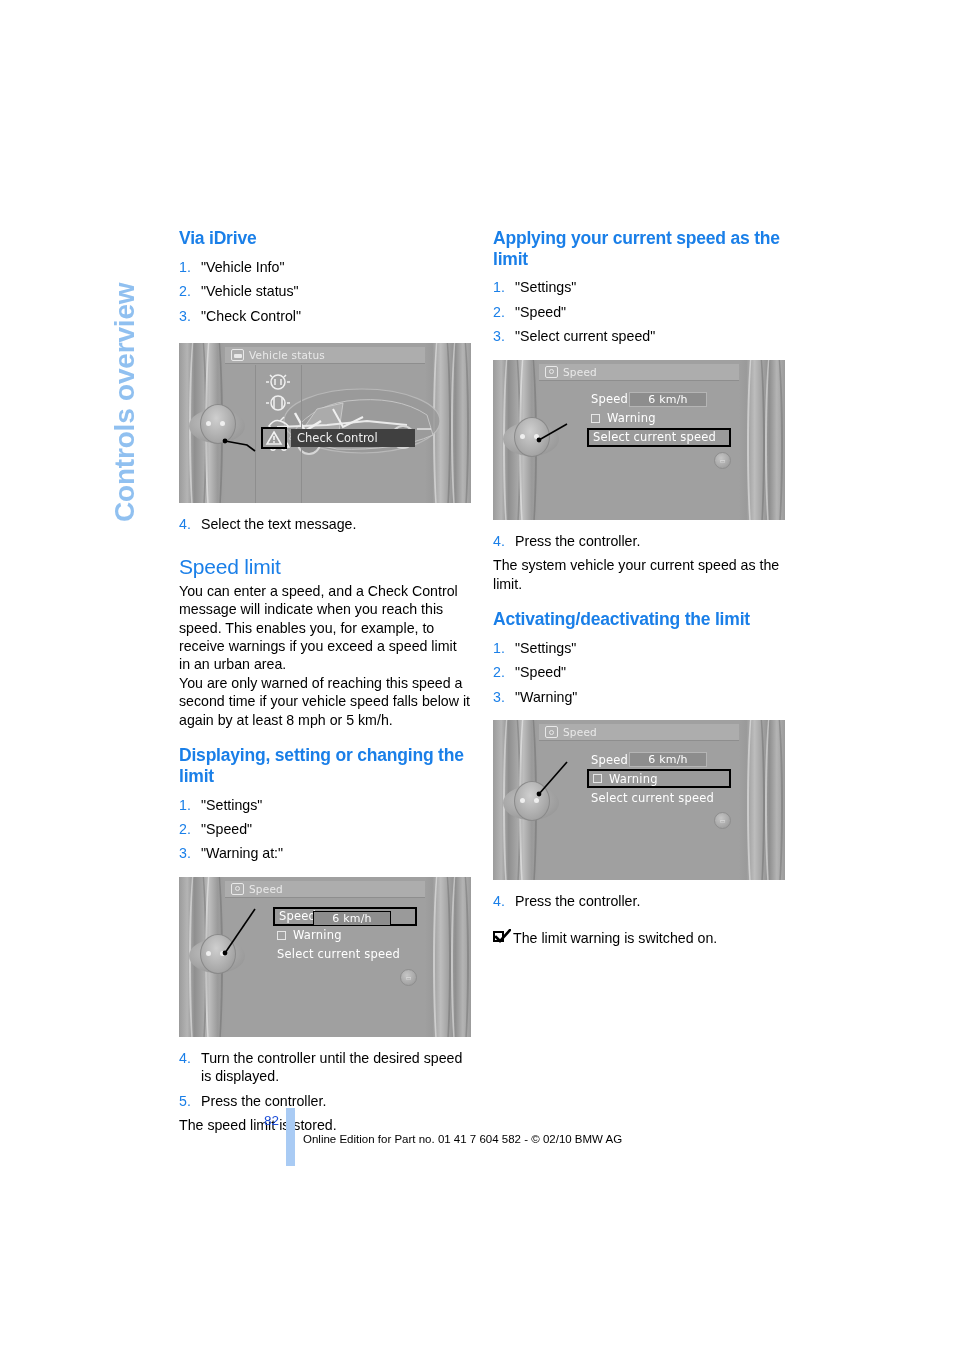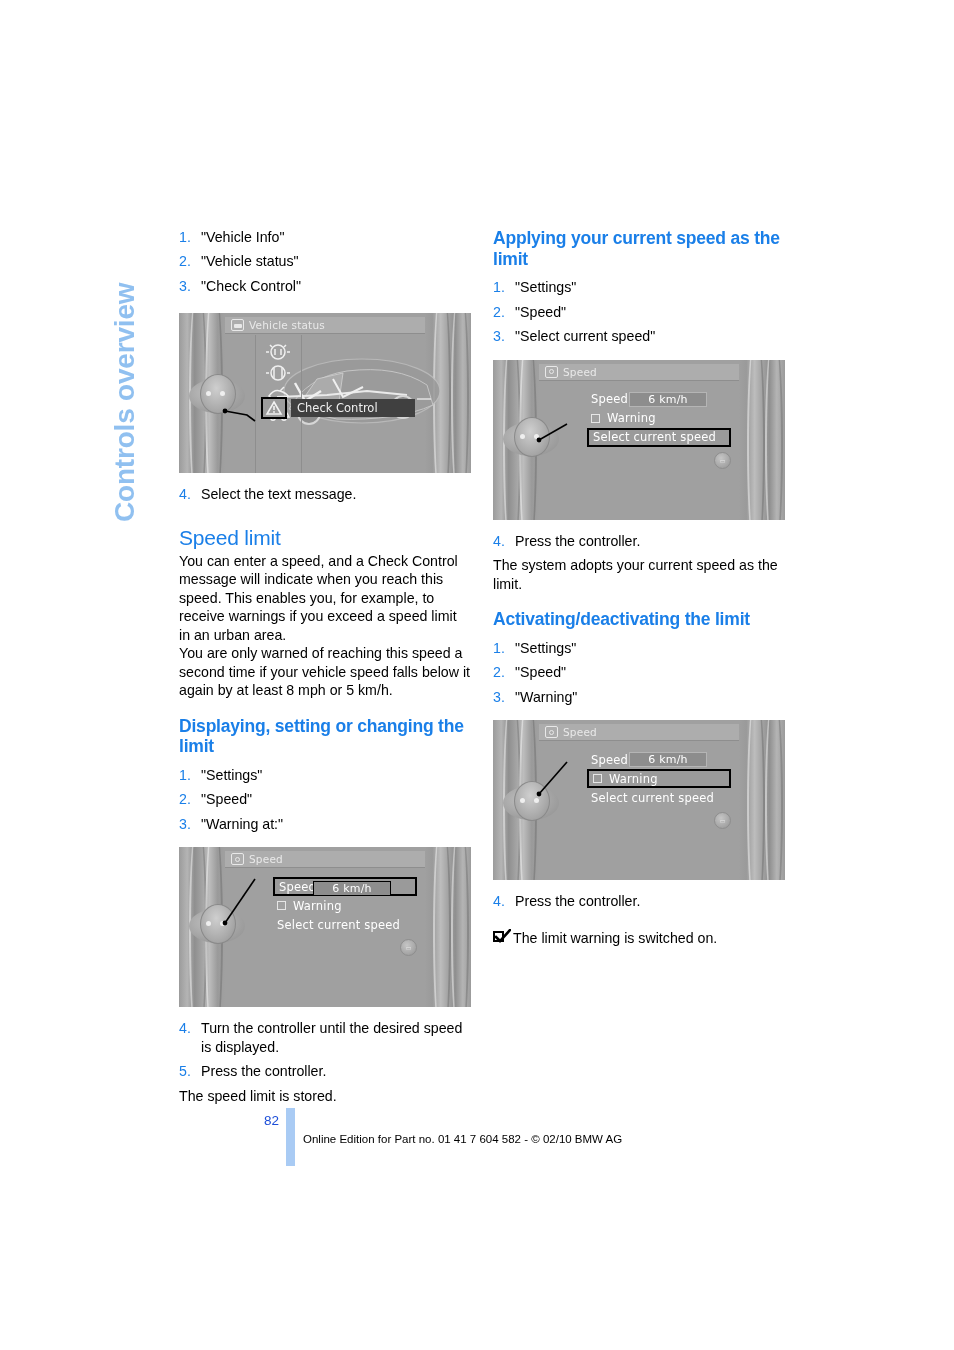--- a/index.html
+++ b/index.html
@@ -347,20 +347,21 @@
 <body>
 
 <div class="page">
 
   <div class="chapter-tab">
     <div class="vtext">Controls overview</div>
   </div>
 
   <div class="col col-left">
 
+    <h2 class="section">Via iDrive</h2>
 
     <ol class="steps">
       <li>
         <span class="num">1.</span>
         <span class="txt">"Vehicle Info"</span>
       </li>
       <li>
         <span class="num">2.</span>
         <span class="txt">"Vehicle status"</span>
       </li>
@@ -615,21 +616,21 @@
 
     <div class="spacer-12"></div>
 
     <ol class="steps">
       <li>
         <span class="num">4.</span>
         <span class="txt">Press the controller.</span>
       </li>
     </ol>
 
-    <p class="body">The system adopts your current speed as the limit.</p>
+    <p class="body">The system vehicle your current speed as the limit.</p>
 
     <div class="spacer-16"></div>
 
     <h2 class="section">Activating/deactivating the limit</h2>
 
     <ol class="steps">
       <li>
         <span class="num">1.</span>
         <span class="txt">"Settings"</span>
       </li>

